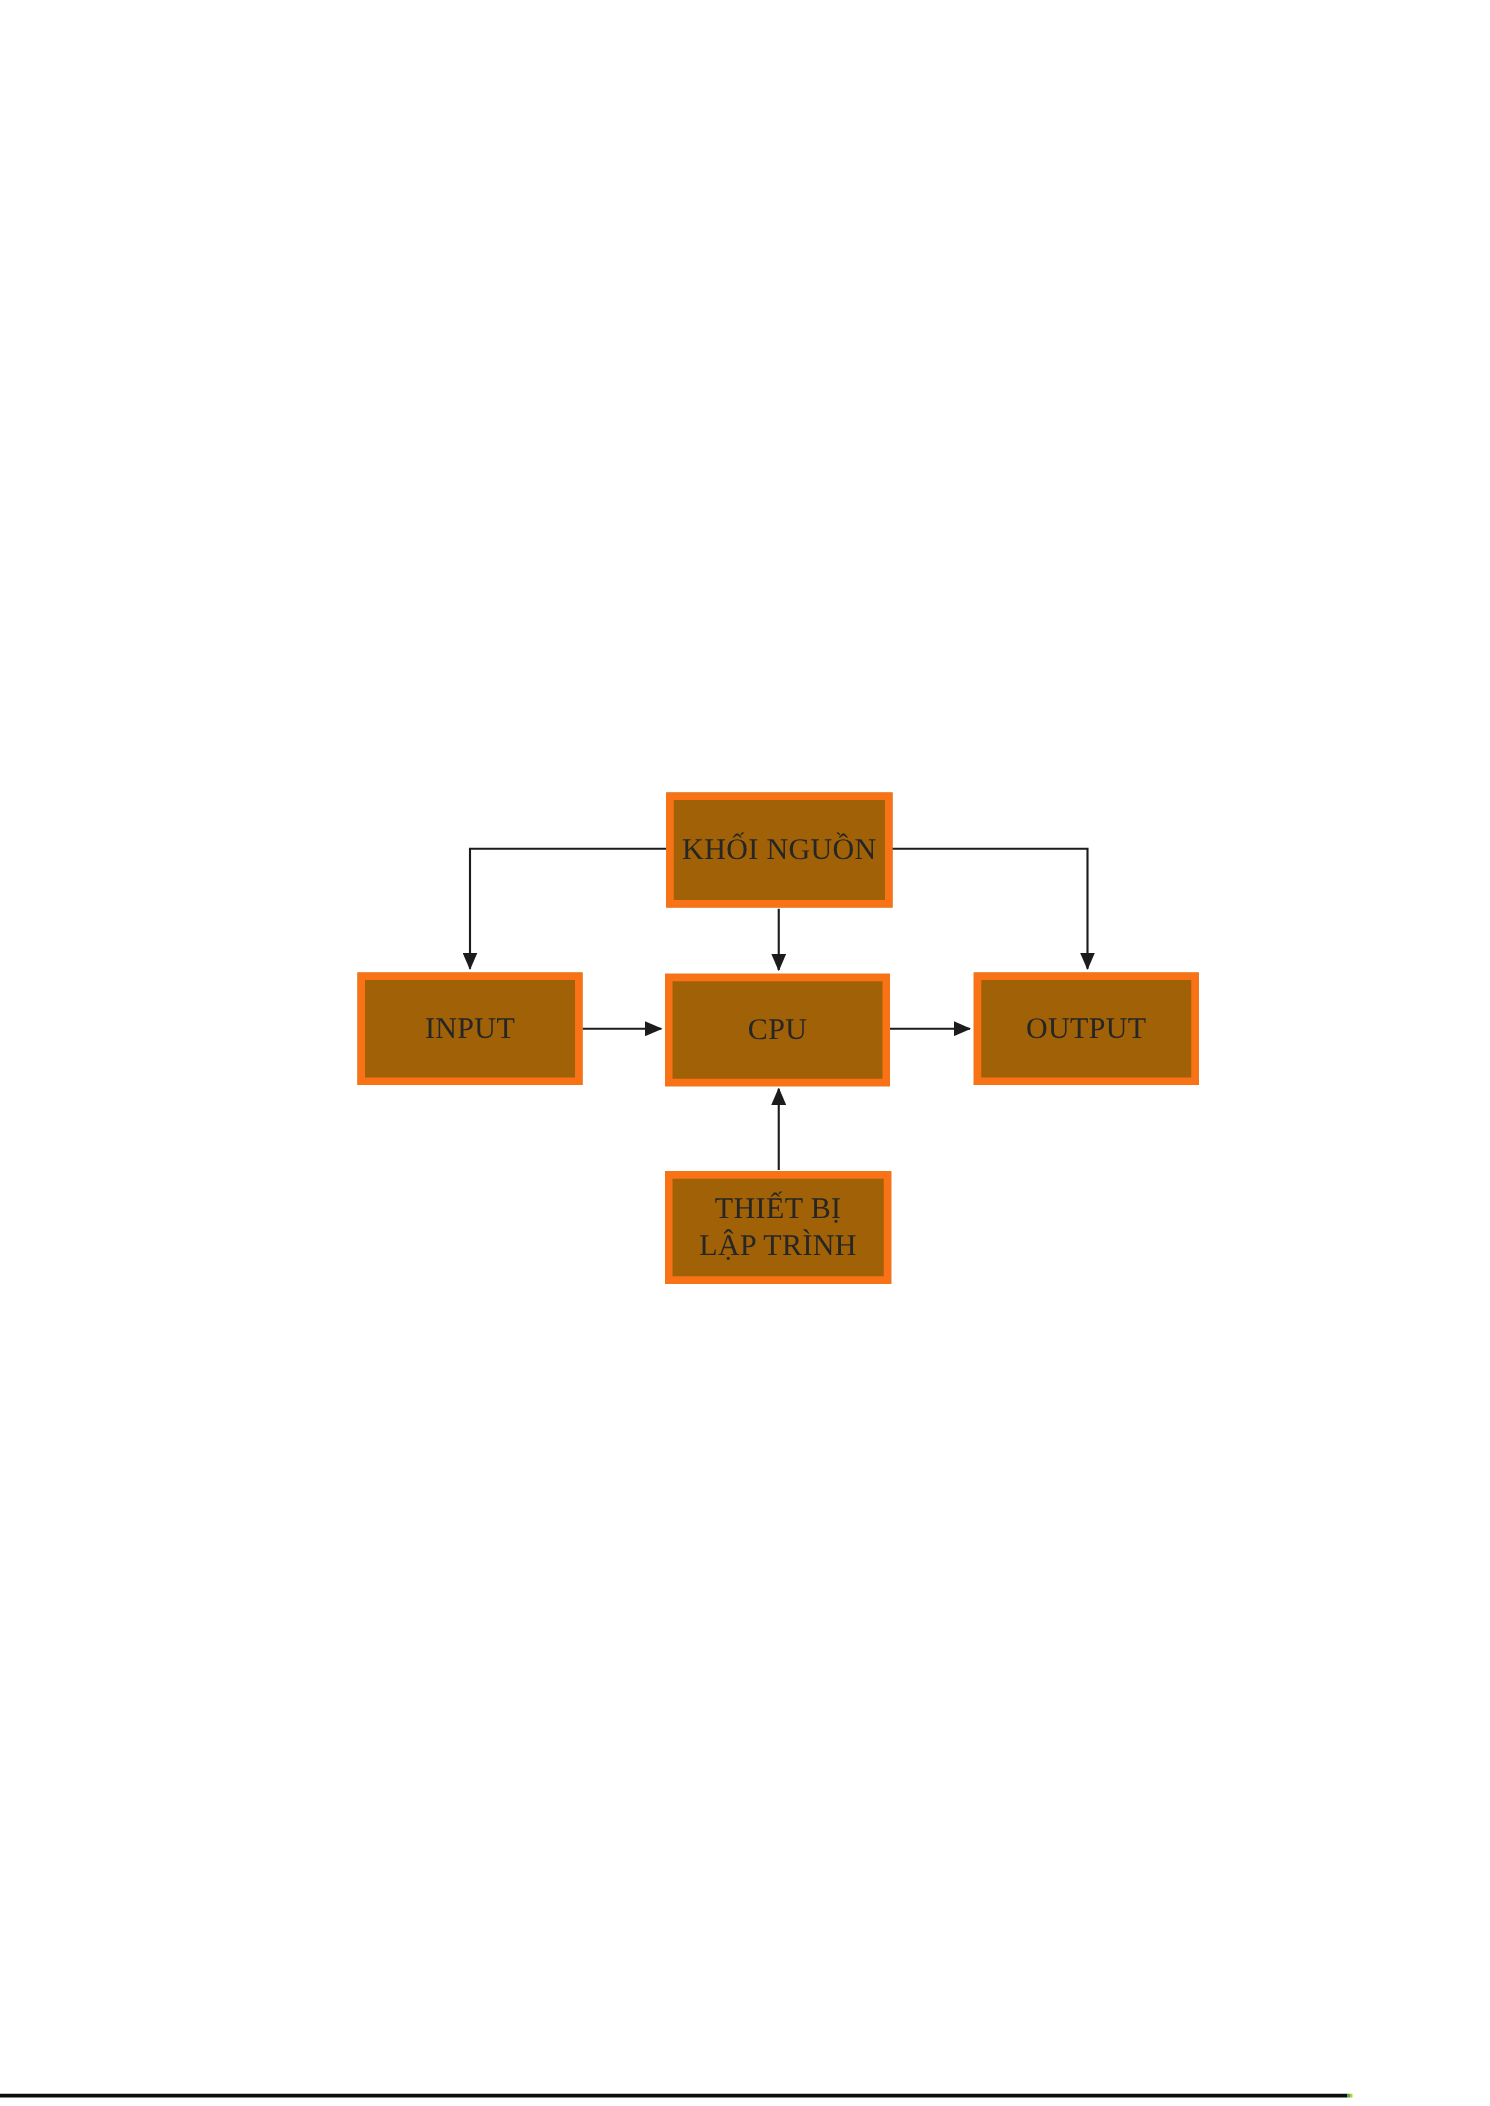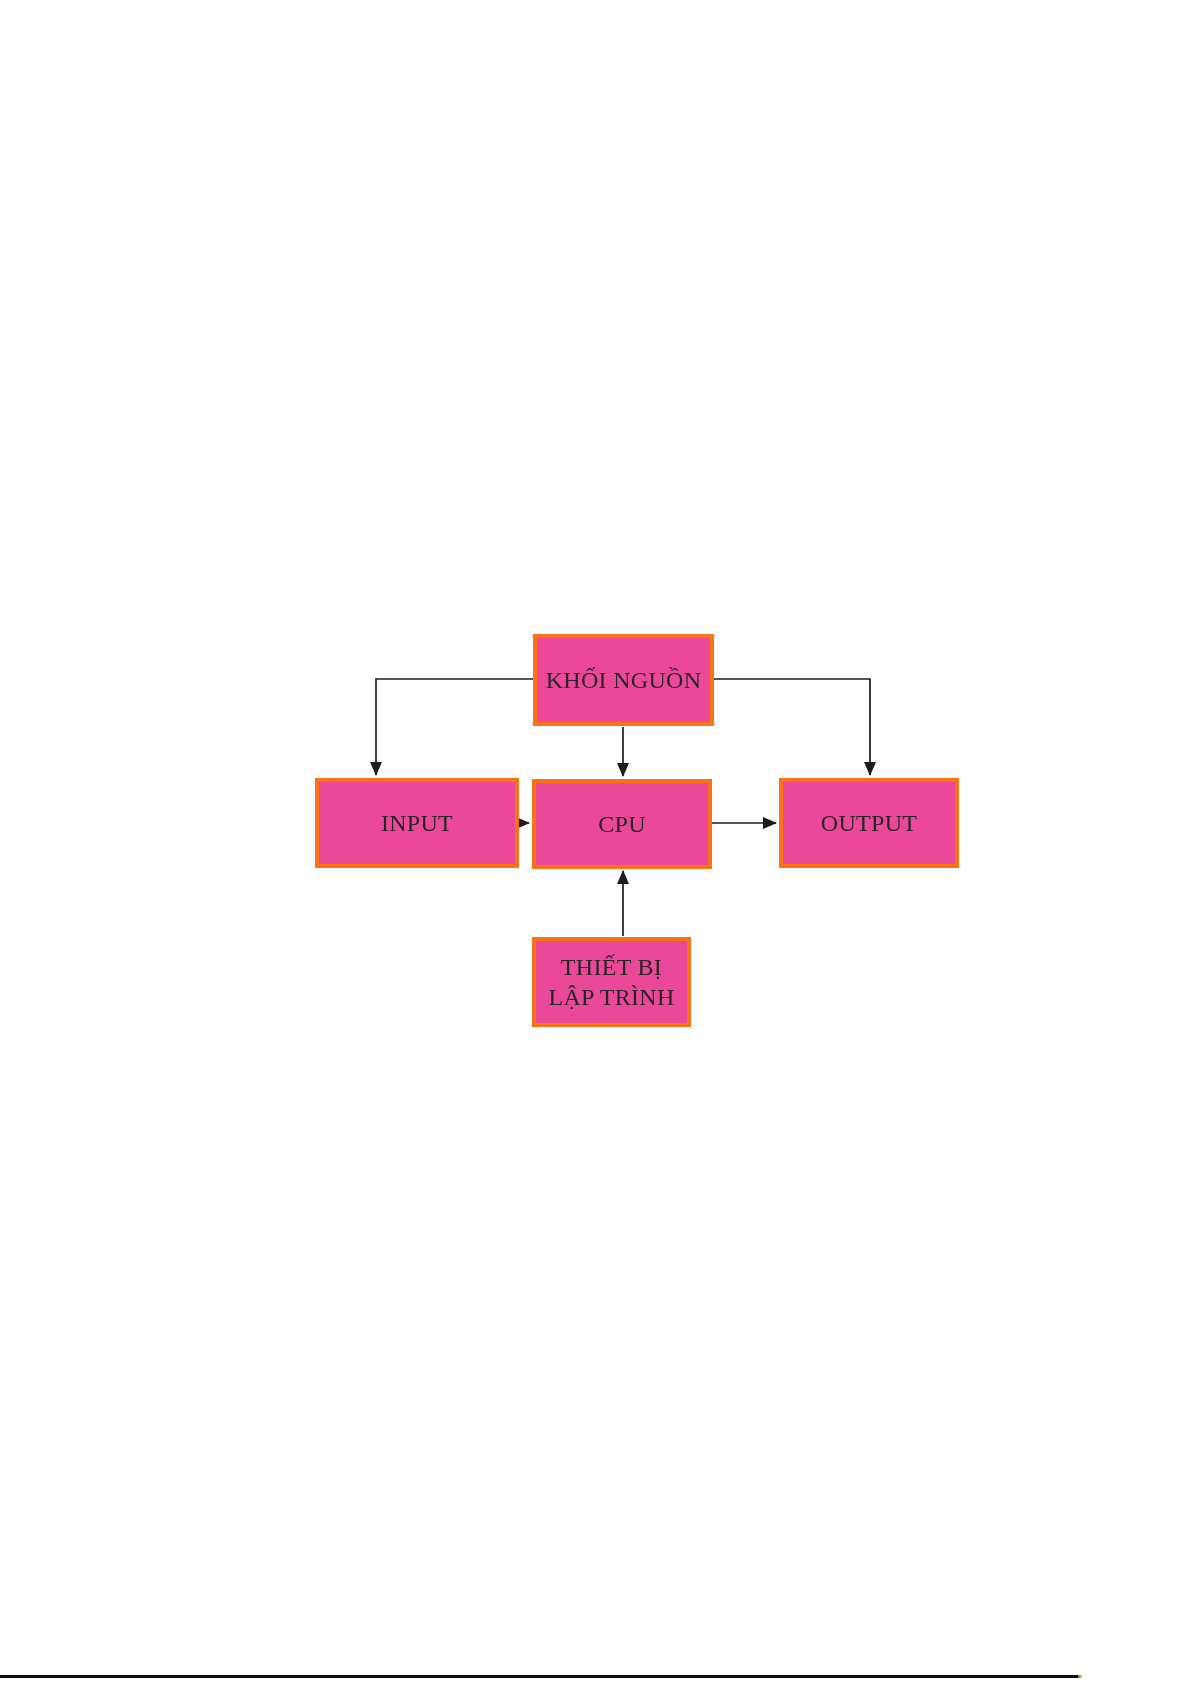--- a/index.html
+++ b/index.html
@@ -13,36 +13,36 @@
   }
   svg.connectors {
     position: absolute;
     left: 0; top: 0;
     width: 1192px; height: 1685px;
     pointer-events: none;
   }
   .block {
     position: absolute;
     box-sizing: border-box;
-    border: 4px solid #f97316;
-    background: #ec4899;
+    border: 6px solid #f97316;
+    background: #a16207;
     display: flex;
     align-items: center;
     justify-content: center;
     text-align: center;
     font-size: 24px;
     letter-spacing: 0.3px;
     line-height: 30px;
     color: #262626;
   }
   #block-khoi-nguon { left: 533px; top: 634px; width: 181px; height: 92px; }
-  #block-input      { left: 286px; top: 778px; width: 204px; height: 90px; margin-left: 29px; }
+  #block-input      { left: 286px; top: 778px; width: 180px; height: 90px; }
   #block-cpu        { left: 532px; top: 779px; width: 180px; height: 90px; }
   #block-output     { left: 779px; top: 778px; width: 180px; height: 90px; justify-content: center; }
-  #block-thiet-bi   { left: 532px; top: 937px; width: 159px; height: 90px; padding: 0 8px; }
+  #block-thiet-bi   { left: 532px; top: 937px; width: 181px; height: 90px; padding: 0 8px; }
   .bottom-rule {
     position: absolute;
     left: 0; top: 1675px;
     width: 1078px; height: 3px;
     background: #0d0d0d;
   }
   .artifact { position: absolute; top: 1675px; width: 2px; height: 3px; }
   .artifact-green  { left: 1078px; background: #3cb44b; }
   .artifact-yellow { left: 1080px; background: #c9c92e; }
 </style>

